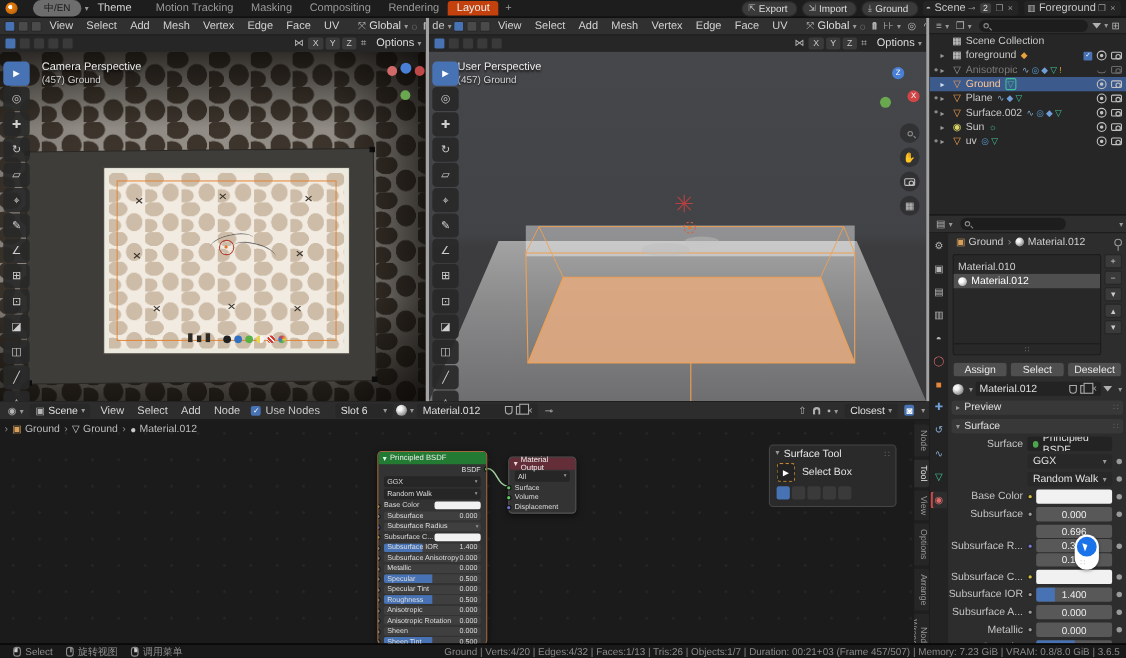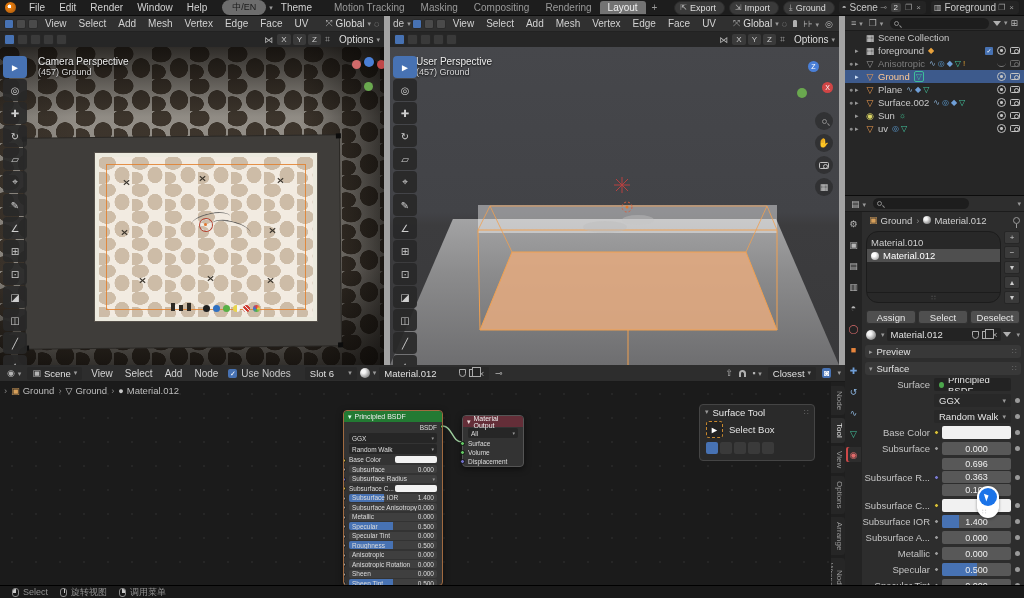--- a/index.html
+++ b/index.html
@@ -13,34 +13,34 @@
   
   #topbar { position:absolute; left:0; top:0; width:1024px; height:16px; background:#1d1d1d;
     display:flex; align-items:center; border-bottom:1px solid #0c0c0c; z-index:50; }
   .blender-logo { width:11px; height:11px; border-radius:50%;
     background:radial-gradient(circle at 40% 40%, #fff 18%, #e87d0d 22%, #a85a10 90%); margin:0 6px 0 5px; }
   .menu-item { padding:0 7px; color:#d2d2d2; font-size:10px; height:16px; line-height:16px; }
   .lang-pill { background:#6d6d6d; color:#1a1a1a; border-radius:8px; padding:1px 10px; font-size:9px; margin-left:8px; }
   .theme-lbl { margin-left:8px; color:#d2d2d2; }
   #workspaces { margin-left:14px; display:flex; }
   .ws-tab { padding:1px 8px; color:#9a9a9a; font-size:10px; border-radius:3px 3px 0 0; }
-  .ws-tab.active { background:#737373; color:#efefef; }
+  .ws-tab.active { background:#c2410c; color:#efefef; }
   .ws-add { color:#9a9a9a; padding:0 6px; }
   #topbar-right { margin-left:auto; display:flex; align-items:center; }
   .tb-btn { background:#3a3a3a; border:1px solid #2a2a2a; border-radius:8px; padding:1px 8px 1px 5px;
     color:#ddd; font-size:9px; margin-right:4px; display:flex; align-items:center; }
   .tb-btn .bicon { margin-right:3px; font-size:8px; color:#bbb; }
   .id-widget { display:flex; align-items:center; background:#242424; border-radius:3px; margin-right:5px;
     padding:0 3px; height:13px; }
   .id-widget .wicon { font-size:8px; margin-right:3px; color:#bbb; }
   .badge { background:#3f3f3f; border-radius:2px; padding:0 3px; font-size:8px; color:#ddd; margin:0 2px; }
   .mini-ic { font-size:8px; color:#9a9a9a; margin:0 2px; }
 
   
-  .vp { position:absolute; top:16px; height:349px; overflow:hidden; border-right:6px solid #a3a3a3; }
+  .vp { position:absolute; top:16px; height:349px; overflow:hidden; border-right:3px solid #a3a3a3; }
   #vp-left { left:0; width:390px; }
   #vp-right { left:390px; width:455px; }
   .vp-h1 { height:16px; background:#303030; display:flex; align-items:center; white-space:nowrap; overflow:hidden;
     border-bottom:1px solid #222; padding:0 3px; }
   .vp-h2 { height:15px; background:#262626; display:flex; align-items:center; padding:0 4px; }
   .selmode { width:10px; height:10px; background:#4a4a4a; border:1px solid #2a2a2a; border-radius:2px; margin:0 1px; }
   .selmode.active { background:#4772b3; }
   .vpmenu { padding:0 6px; font-size:10px; color:#d2d2d2; }
   .orient-dd { display:flex; align-items:center; margin-left:8px; color:#ddd; }
   .hicon { font-size:9px; color:#b5b5b5; margin:0 3px; }
@@ -140,21 +140,21 @@
   #props { position:absolute; left:845px; top:196px; width:179px; height:389px; background:#2d2d2d; overflow:hidden; }
   .pr-head { height:16px; background:#2e2e2e; border-bottom:1px solid #1c1c1c; display:flex; align-items:center; padding:0 3px; }
   .pr-tabs { position:absolute; left:0; top:16px; width:17px; bottom:0; background:#232323; display:flex; flex-direction:column; align-items:center; padding-top:4px; }
   .ptab { width:15px; height:15px; display:flex; align-items:center; justify-content:center; font-size:9px; margin-bottom:6px; border-radius:2px 0 0 2px; }
   .ptab.active { background:#2d2d2d; box-shadow:inset 2px 0 0 #cf4848; }
   .pr-body { position:absolute; left:17px; top:16px; right:0; bottom:0; overflow:hidden; }
   .pr-crumb { height:16px; display:flex; align-items:center; font-size:9.5px; padding:0 4px; color:#d0d0d0; }
   .pin { width:7px; height:7px; border:1.2px solid #9a9a9a; border-radius:50%; position:relative; margin-left:auto; }
   .pin:after { content:""; position:absolute; left:2px; top:6px; width:1px; height:4px; background:#9a9a9a; }
   .slot-wrap { display:flex; margin:3px 4px 0 4px; }
-  .slot-list { flex:1; background:#282828; border:1px solid #1c1c1c; border-radius:12px; height:72px; position:relative; }
+  .slot-list { flex:1; background:#282828; border:1px solid #1c1c1c; border-radius:2px; height:92px; position:relative; }
   .slot-row { height:13px; display:flex; align-items:center; font-size:9.5px; padding:0 4px; color:#cfcfcf; }
   .slot-row.sel { background:#4f4f4f; color:#fff; }
   .slot-ic { display:none; width:8px; height:8px; border-radius:50%;
     background:radial-gradient(circle at 35% 35%, #fff 25%, #b8b8b8 70%, #888); margin-right:4px; }
   .slot-row.withicon .slot-ic { display:block; }
   .slot-foot { position:absolute; left:0; right:0; bottom:0; height:10px; border-top:1px solid #1c1c1c;
     display:flex; align-items:center; justify-content:center; color:#777; font-size:7px; }
   .slot-ops { width:16px; display:flex; flex-direction:column; gap:2px; margin-left:3px; }
   .sop { height:13px; background:#3a3a3a; border:1px solid #262626; border-radius:2px; color:#ccc; font-size:8px;
     display:flex; align-items:center; justify-content:center; }
@@ -252,21 +252,20 @@
   .pf.t-vector .f-vector{display:flex}
   .nrow .dcaret{display:none}
   .nrow.t-color .nlabel2{display:inline !important}
   .nrow.t-color .csw{display:block !important}
   .nrow.t-dropdown .dcaret{display:block}
 </style></head>
 <body>
 
 <div id="topbar">
   <span class="blender-logo"></span>
-  <span><span class="menu-item">File</span><span class="menu-item">Edit</span><span class="menu-item">Render</span><span class="menu-item">Window</span><span class="menu-item">Help</span></span>
   <span class="lang-pill">中/EN</span>
   <span class="caret">▾</span>
   <span class="theme-lbl">Theme</span>
   <span id="workspaces">
 
   <span class="ws-tab">Motion Tracking</span>
       <span class="ws-tab">Masking</span>
       <span class="ws-tab">Compositing</span>
       <span class="ws-tab">Rendering</span>
       <span class="ws-tab active">Layout</span>
@@ -1265,20 +1264,21 @@
       <span class="hint mb-mid">
         <span class="mbtn"></span>
         <span>旋转视图</span>
       </span>
 
       <span class="hint mb-right">
         <span class="mbtn"></span>
         <span>调用菜单</span>
       </span>
     </span>
+  <span class="stats">Ground | Verts:4/20 | Edges:4/32 | Faces:1/13 | Tris:26 | Objects:1/7 | Duration: 00:21+03 (Frame 457/507) | Memory: 7.23 GiB | VRAM: 0.8/8.0 GiB | 3.6.5</span>
 </div>
 
 <div id="cursor-overlay">
   <span class="blue">
       <span class="ptr"></span>
     </span>
   <span class="dots">∷</span>
 </div>
 
 </body></html>

